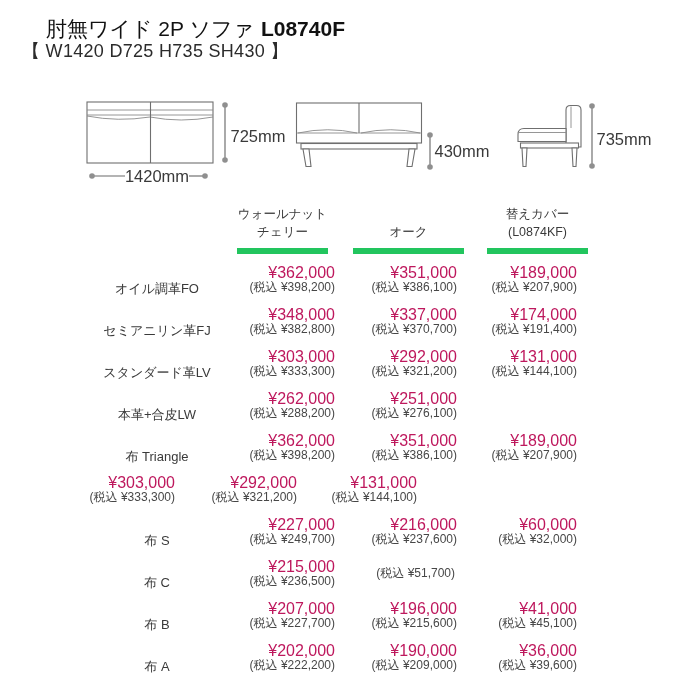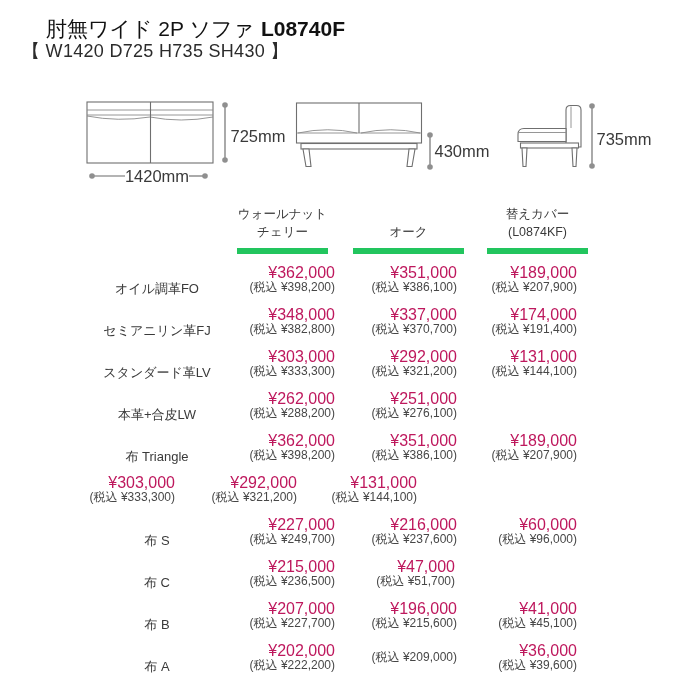--- a/index.html
+++ b/index.html
@@ -237,32 +237,31 @@
       <div class="c1">
         <div class="p">¥227,000</div>
         <div class="t">(税込 ¥249,700)</div>
       </div>
       <div class="c2">
         <div class="p">¥216,000</div>
         <div class="t">(税込 ¥237,600)</div>
       </div>
       <div class="c3">
         <div class="p">¥60,000</div>
-        <div class="t">(税込 ¥96,000)</div>
+        <div class="t">(税込 ¥32,000)</div>
       </div>
     </div>
 
     <div class="row">
       <div class="c0">布 C</div>
       <div class="c1">
         <div class="p">¥215,000</div>
         <div class="t">(税込 ¥236,500)</div>
       </div>
       <div class="c3">
-        <div class="p">¥47,000</div>
         <div class="t">(税込 ¥51,700)</div>
       </div>
     </div>
 
     <div class="row">
       <div class="c0">布 B</div>
       <div class="c1">
         <div class="p">¥207,000</div>
         <div class="t">(税込 ¥227,700)</div>
       </div>
@@ -276,20 +275,21 @@
       </div>
     </div>
 
     <div class="row">
       <div class="c0">布 A</div>
       <div class="c1">
         <div class="p">¥202,000</div>
         <div class="t">(税込 ¥222,200)</div>
       </div>
       <div class="c2">
+        <div class="p">¥190,000</div>
         <div class="t">(税込 ¥209,000)</div>
       </div>
       <div class="c3">
         <div class="p">¥36,000</div>
         <div class="t">(税込 ¥39,600)</div>
       </div>
     </div>
 
   </div>
 </div>

